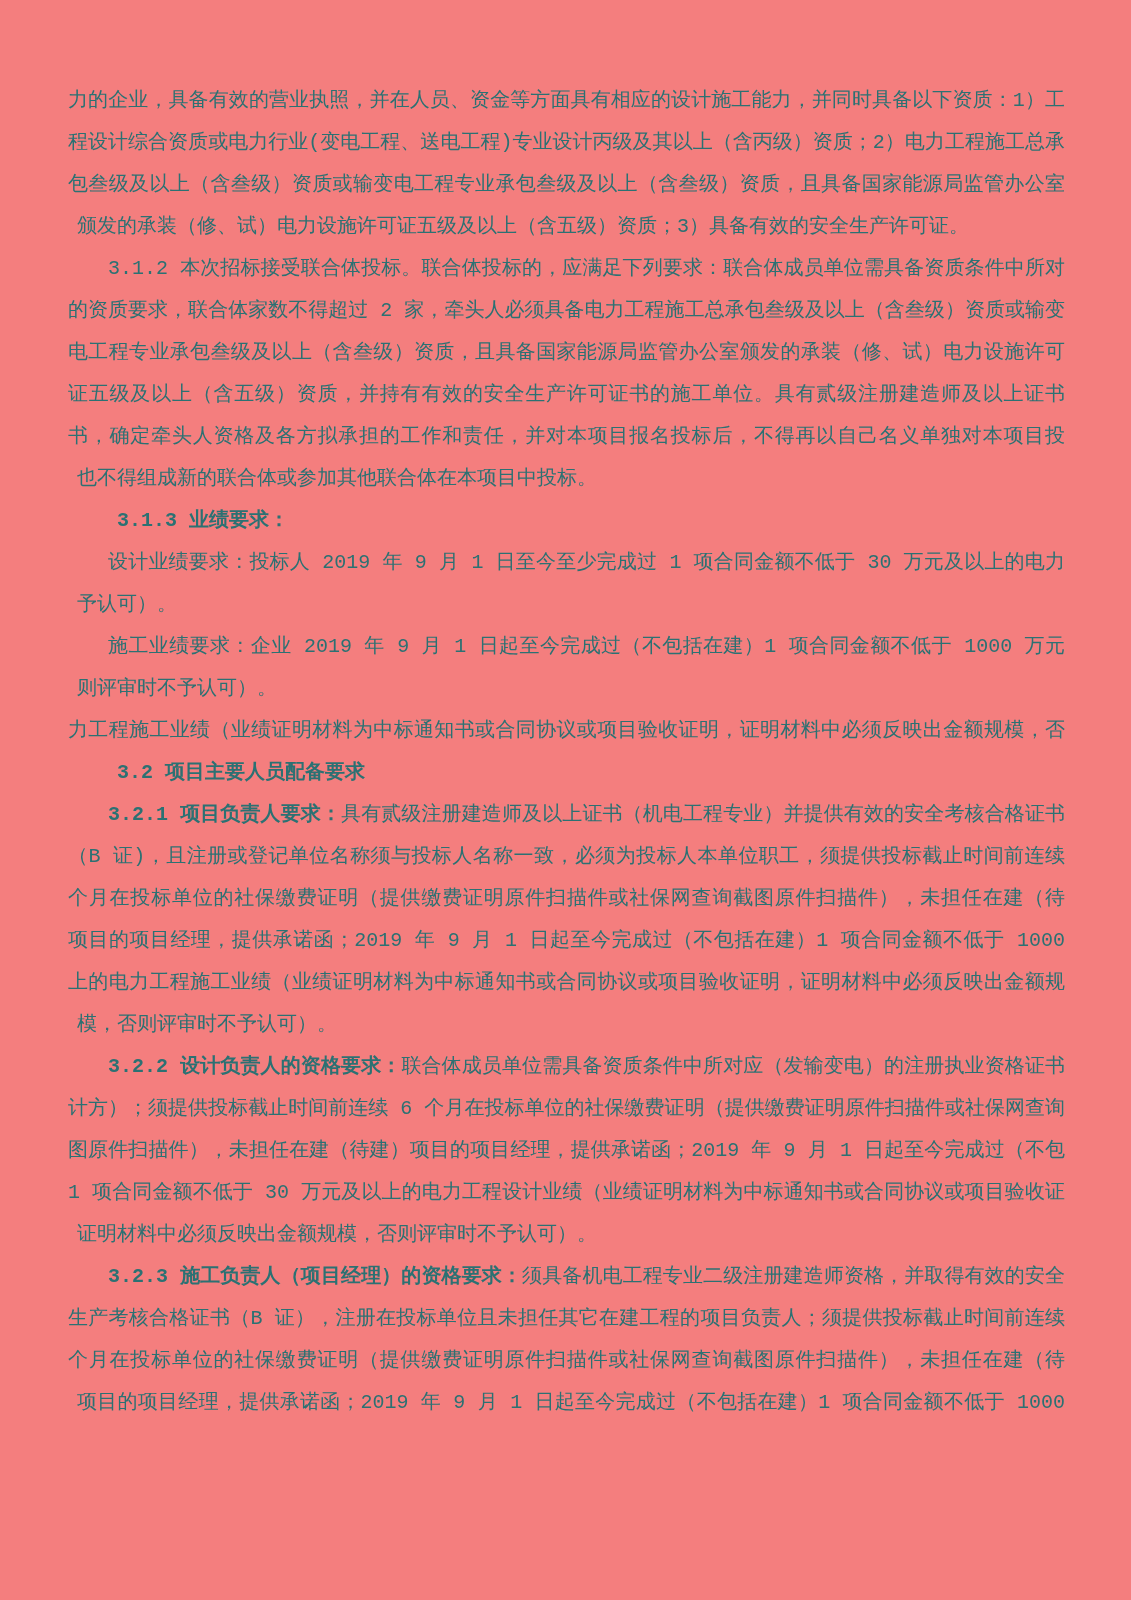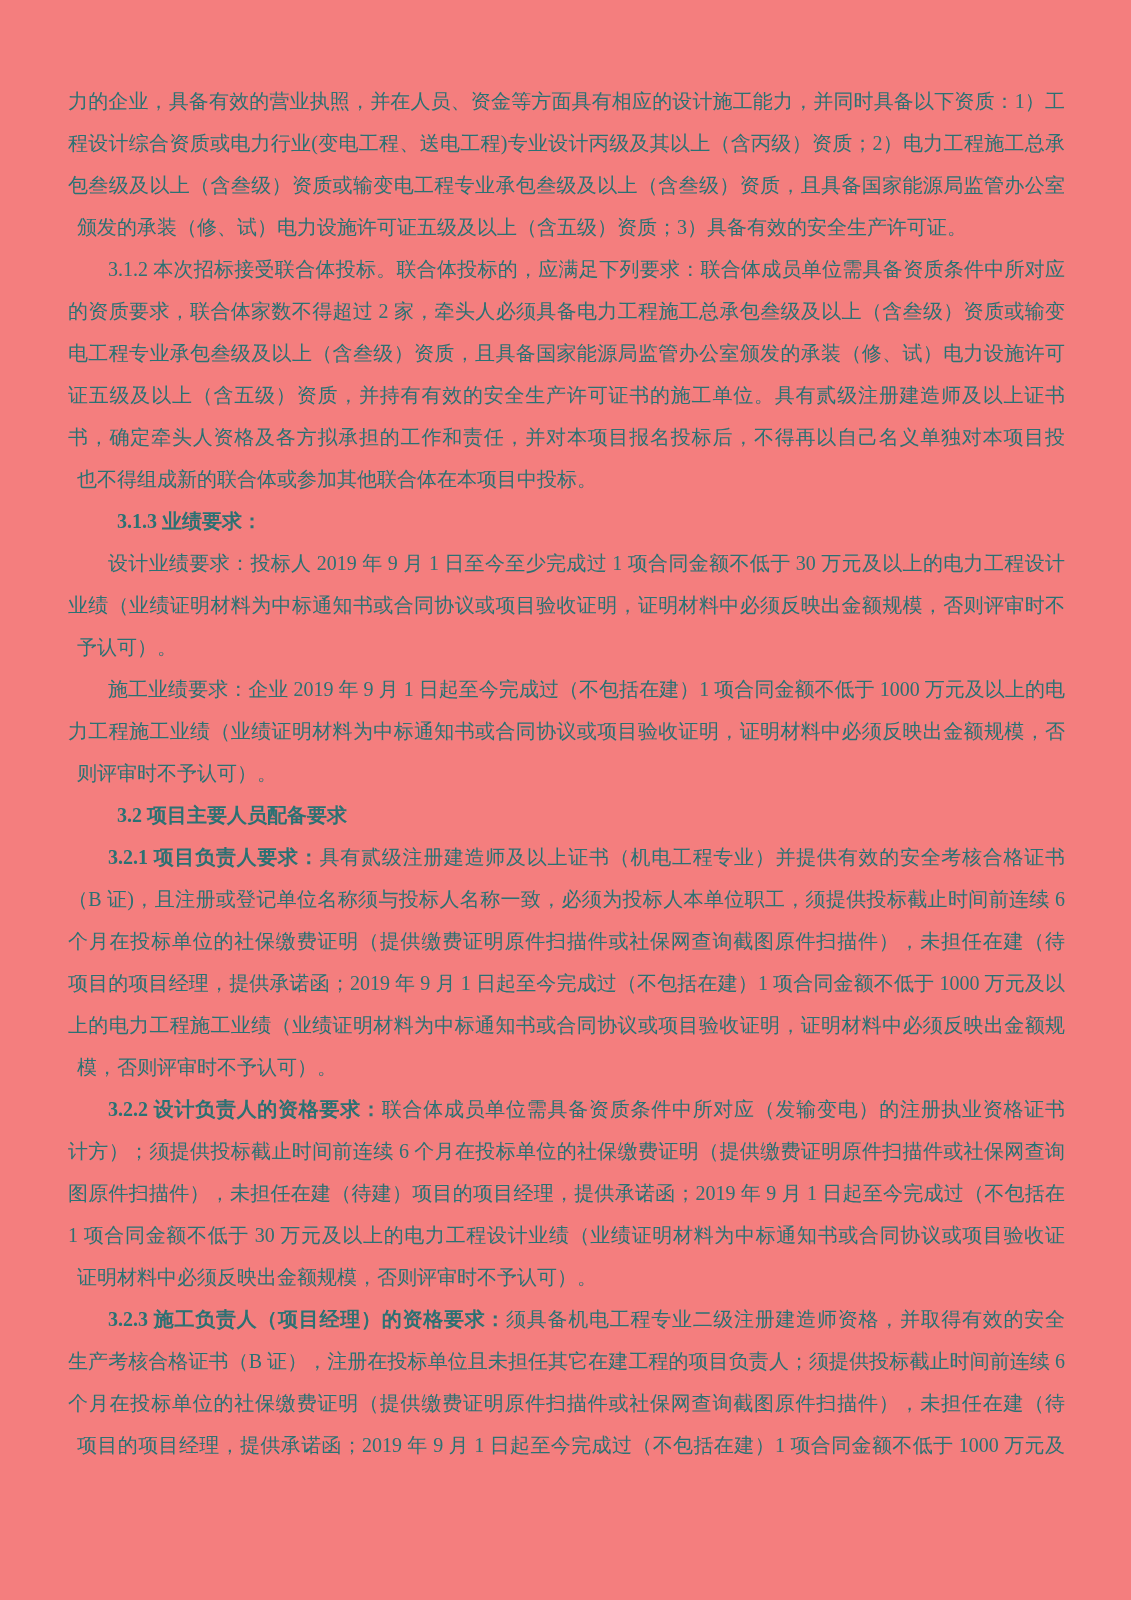--- a/index.html
+++ b/index.html
@@ -11,20 +11,21 @@
     height: 1600px;
     position: relative;
     overflow: hidden;
     font-family: "Liberation Serif", "DejaVu Serif", serif;
   }
   .page {
     position: absolute;
     left: 0; top: 0;
     width: 972px;
     height: 1600px;
+    font-family: Liberation Mono, monospace;
   }
   .doc {
     position: absolute;
     left: 68px;
     top: 80px;
     width: 997px;
   }
   .para {
     margin: 0;
     padding: 0;
@@ -65,27 +66,26 @@
         <div class="line"><span>电工程专业承包叁级及以上（含叁级）资质，且具备国家能源局监管办公室颁发的承装（修、试）电力设施许可</span></div>
         <div class="line"><span>证五级及以上（含五级）资质，并持有有效的安全生产许可证书的施工单位。具有贰级注册建造师及以上证书</span></div>
         <div class="line"><span>书，确定牵头人资格及各方拟承担的工作和责任，并对本项目报名投标后，不得再以自己名义单独对本项目投标，</span></div>
         <div class="line last"><span>也不得组成新的联合体或参加其他联合体在本项目中投标。</span></div>
       </div>
       <div class="para">
         <div class="line last indent"><span class="bold">3.1.3 业绩要求：</span></div>
       </div>
       <div class="para">
         <div class="line indent"><span>设计业绩要求：投标人 2019 年 9 月 1 日至今至少完成过 1 项合同金额不低于 30 万元及以上的电力工程设计</span></div>
-        <div class="line"><span>业绩（业绩证明材料为中标通知书或合同协议或项目验收证明，证明材料中必须反映出金额规模，否则评审时不</span></div>
         <div class="line last"><span>予认可）。</span></div>
       </div>
       <div class="para">
         <div class="line indent"><span>施工业绩要求：企业 2019 年 9 月 1 日起至今完成过（不包括在建）1 项合同金额不低于 1000 万元及以上的电</span></div>
+        <div class="line last"><span>则评审时不予认可）。</span></div>
         <div class="line"><span>力工程施工业绩（业绩证明材料为中标通知书或合同协议或项目验收证明，证明材料中必须反映出金额规模，否</span></div>
-        <div class="line last"><span>则评审时不予认可）。</span></div>
       </div>
       <div class="para">
         <div class="line last indent"><span class="bold">3.2 项目主要人员配备要求</span></div>
       </div>
       <div class="para">
         <div class="line indent"><span class="bold">3.2.1 项目负责人要求：</span><span>具有贰级注册建造师及以上证书（机电工程专业）并提供有效的安全考核合格证书</span></div>
         <div class="line"><span>（B 证)，且注册或登记单位名称须与投标人名称一致，必须为投标人本单位职工，须提供投标截止时间前连续 6</span></div>
         <div class="line"><span>个月在投标单位的社保缴费证明（提供缴费证明原件扫描件或社保网查询截图原件扫描件），未担任在建（待建）</span></div>
         <div class="line"><span>项目的项目经理，提供承诺函；2019 年 9 月 1 日起至今完成过（不包括在建）1 项合同金额不低于 1000 万元及以</span></div>
         <div class="line"><span>上的电力工程施工业绩（业绩证明材料为中标通知书或合同协议或项目验收证明，证明材料中必须反映出金额规</span></div>

